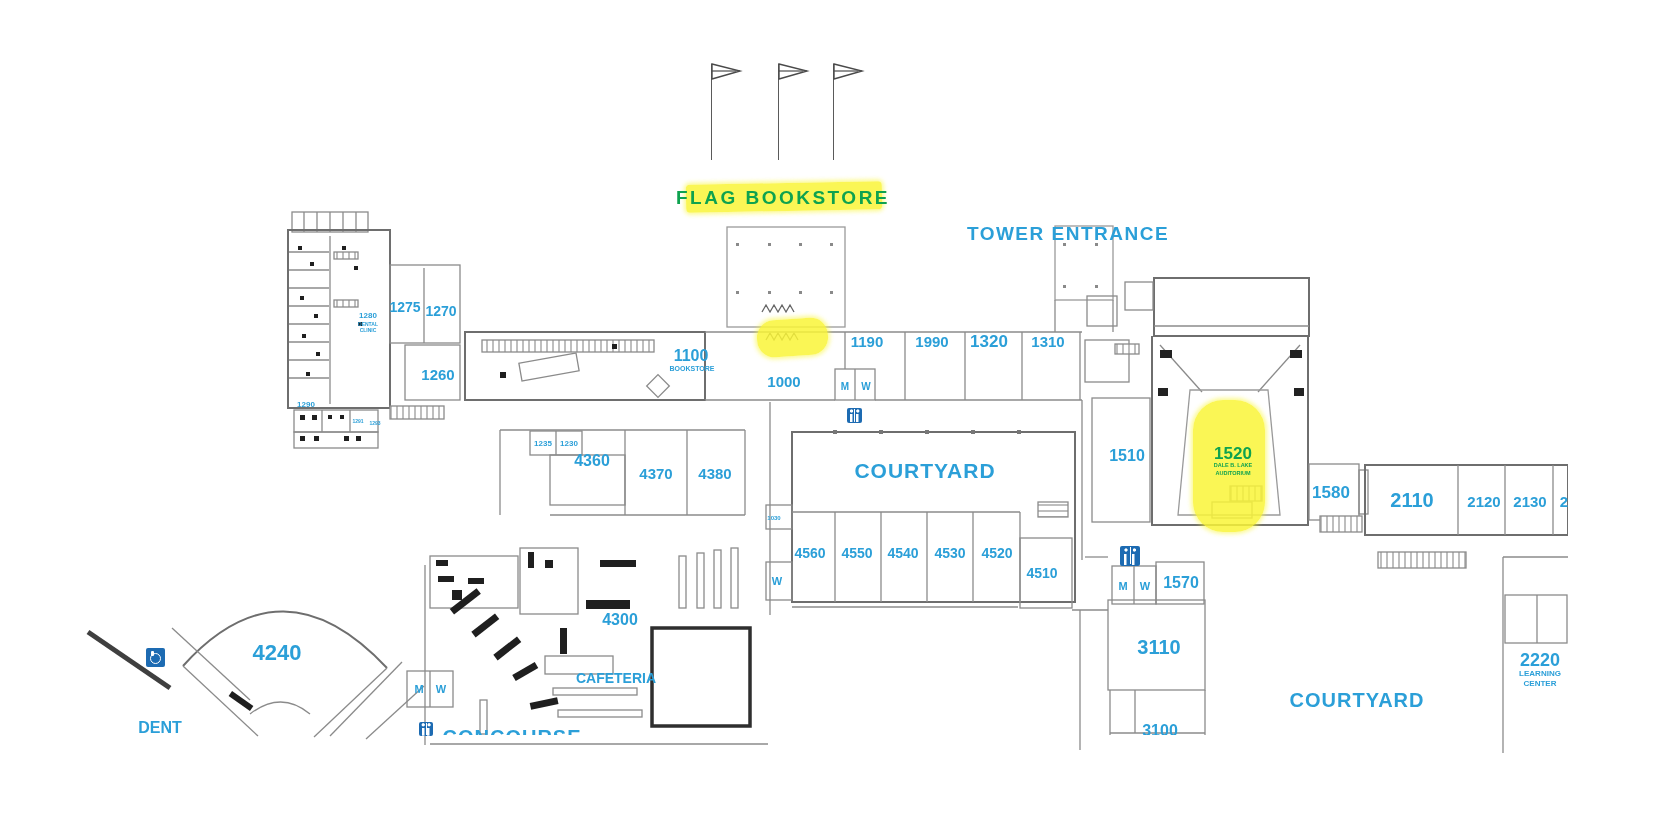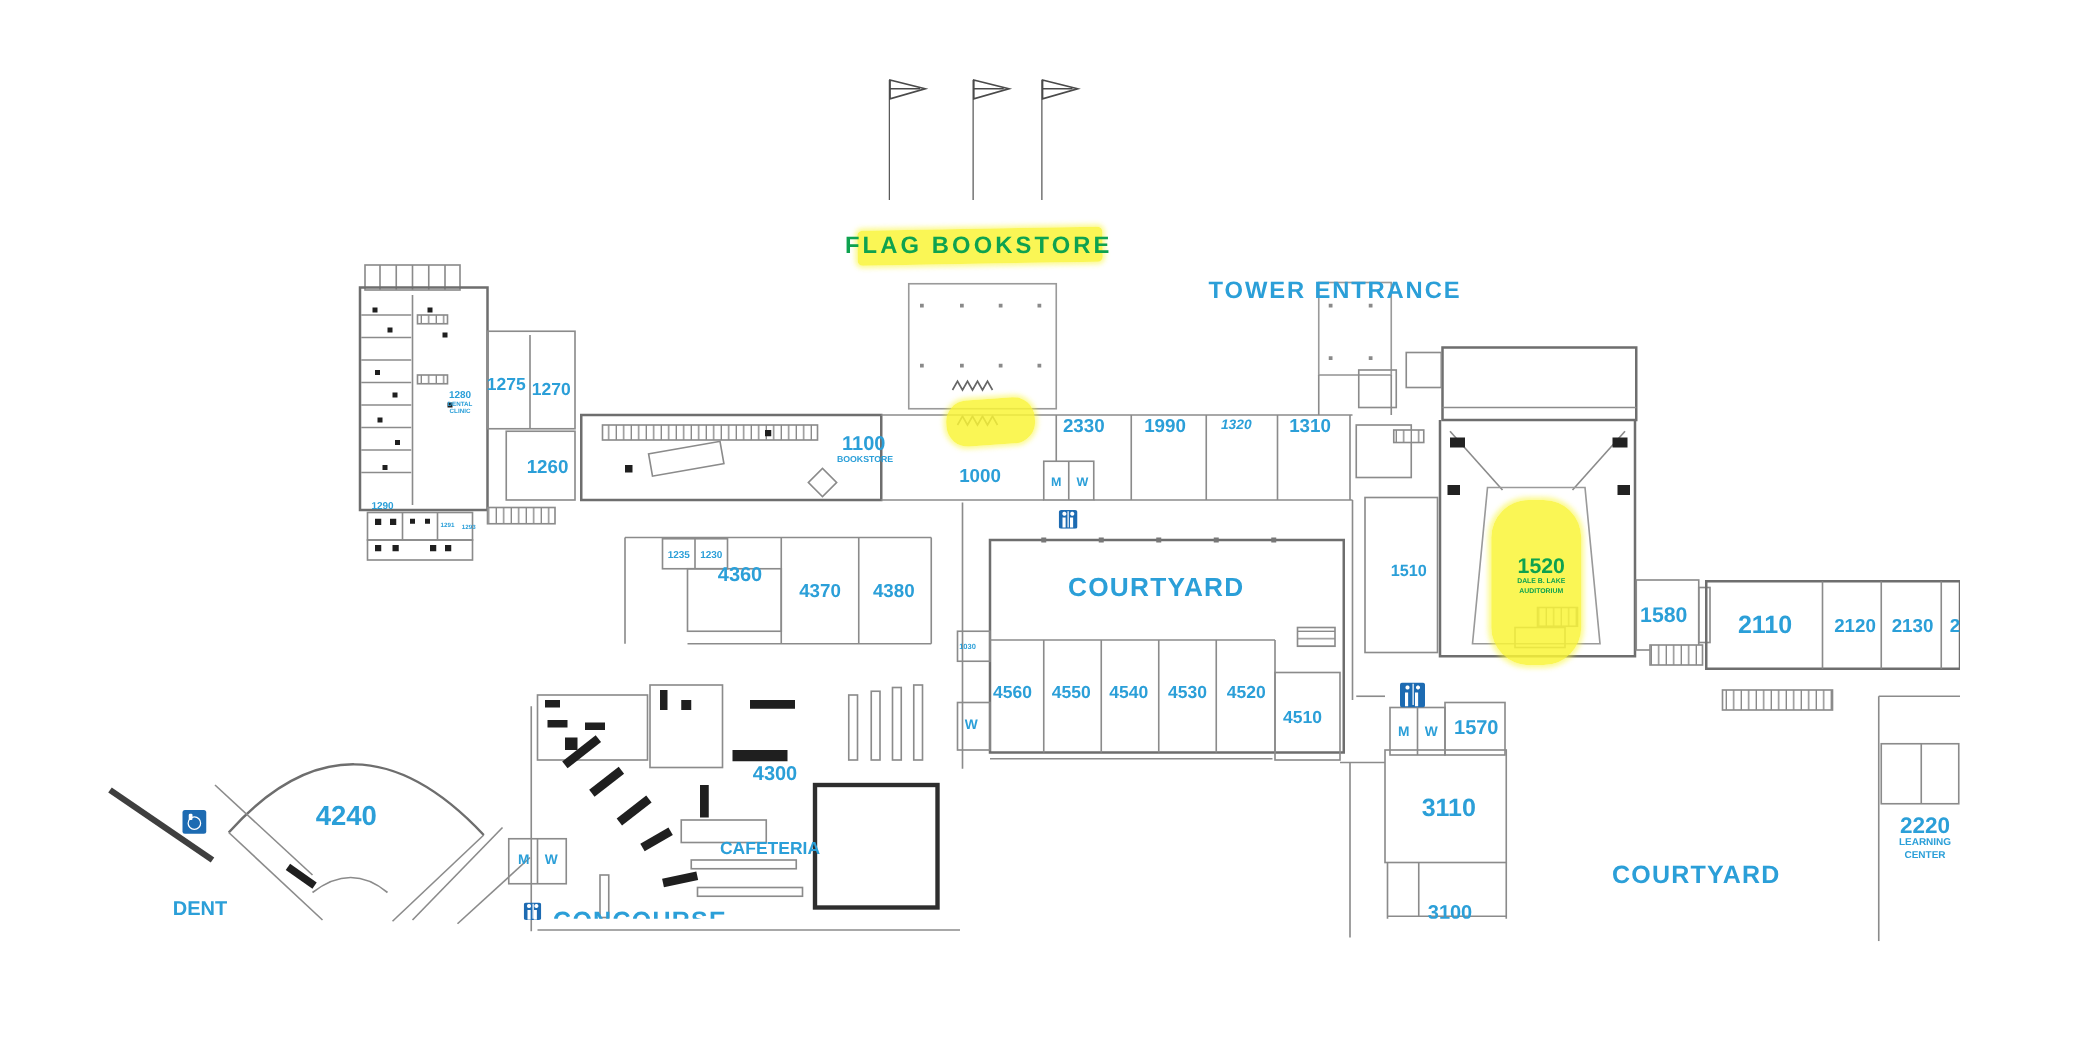--- a/index.html
+++ b/index.html
@@ -308,41 +308,41 @@
         <div class="lbl" style="left: 368px; top: 316px; font-size: 8px;">1280</div>
         <div class="lbl" style="left: 368px; top: 324px; font-size: 5px;">DENTAL</div>
         <div class="lbl" style="left: 368px; top: 330px; font-size: 5px;">CLINIC</div>
         <div class="lbl" style="left: 438px; top: 374px; font-size: 15px;">1260</div>
         <div class="lbl" style="left: 306px; top: 405px; font-size: 8px;">1290</div>
         <div class="lbl" style="left: 358px; top: 421px; font-size: 5px;">1291</div>
         <div class="lbl" style="left: 375px; top: 423px; font-size: 5px;">1293</div>
         <div class="lbl" style="left: 691px; top: 356px; font-size: 16px;">1100</div>
         <div class="lbl" style="left: 692px; top: 368px; font-size: 7px;">BOOKSTORE</div>
         <div class="lbl" style="left: 784px; top: 381px; font-size: 15px;">1000</div>
-        <div class="lbl" style="left: 867px; top: 341px; font-size: 15px;">2330</div>
+        <div class="lbl" style="left: 867px; top: 341px; font-size: 15px;">1190</div>
         <div class="lbl" style="left: 932px; top: 341px; font-size: 15px;">1990</div>
-        <div class="lbl" style="left: 989px; top: 341px; font-size: 11px; font-style: italic;">1320</div>
+        <div class="lbl" style="left: 989px; top: 341px; font-size: 17px;">1320</div>
         <div class="lbl" style="left: 1048px; top: 341px; font-size: 15px;">1310</div>
         <div class="lbl" style="left: 845px; top: 387px; font-size: 10px;">M</div>
         <div class="lbl" style="left: 866px; top: 387px; font-size: 10px;">W</div>
         <div class="lbl" style="left: 543px; top: 444px; font-size: 8px;">1235</div>
         <div class="lbl" style="left: 569px; top: 444px; font-size: 8px;">1230</div>
         <div class="lbl" style="left: 592px; top: 461px; font-size: 16px;">4360</div>
         <div class="lbl" style="left: 656px; top: 473px; font-size: 15px;">4370</div>
         <div class="lbl" style="left: 715px; top: 473px; font-size: 15px;">4380</div>
         <div class="lbl" style="left: 925px; top: 470px; font-size: 21px; letter-spacing: 1px;">COURTYARD</div>
         <div class="lbl" style="left: 774px; top: 518px; font-size: 6px;">1030</div>
         <div class="lbl" style="left: 777px; top: 581px; font-size: 11px;">W</div>
         <div class="lbl" style="left: 810px; top: 553px; font-size: 14px;">4560</div>
         <div class="lbl" style="left: 857px; top: 553px; font-size: 14px;">4550</div>
         <div class="lbl" style="left: 903px; top: 553px; font-size: 14px;">4540</div>
         <div class="lbl" style="left: 950px; top: 553px; font-size: 14px;">4530</div>
         <div class="lbl" style="left: 997px; top: 553px; font-size: 14px;">4520</div>
         <div class="lbl" style="left: 1042px; top: 573px; font-size: 14px;">4510</div>
-        <div class="lbl" style="left: 1127px; top: 456px; font-size: 13px;">1510</div>
+        <div class="lbl" style="left: 1127px; top: 456px; font-size: 16px;">1510</div>
         <div class="lbl green" style="left: 1233px; top: 453px; font-size: 17px;">1520</div>
         <div class="lbl green" style="left: 1233px; top: 466px; font-size: 5.5px;">DALE B. LAKE</div>
         <div class="lbl green" style="left: 1233px; top: 474px; font-size: 5.5px;">AUDITORIUM</div>
         <div class="lbl" style="left: 1331px; top: 492px; font-size: 17px;">1580</div>
         <div class="lbl" style="left: 1412px; top: 500px; font-size: 20px;">2110</div>
         <div class="lbl" style="left: 1484px; top: 501px; font-size: 15px;">2120</div>
         <div class="lbl" style="left: 1530px; top: 501px; font-size: 15px;">2130</div>
         <div class="lbl" style="left: 1564px; top: 501px; font-size: 15px;">2</div>
         <div class="lbl" style="left: 1123px; top: 586px; font-size: 11px;">M</div>
         <div class="lbl" style="left: 1145px; top: 586px; font-size: 11px;">W</div>

